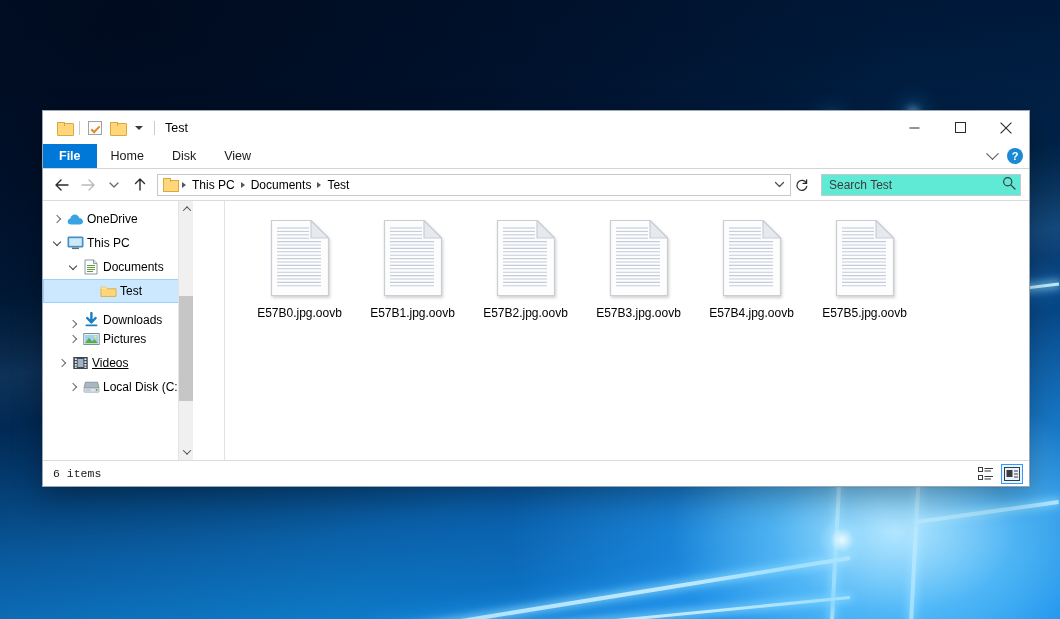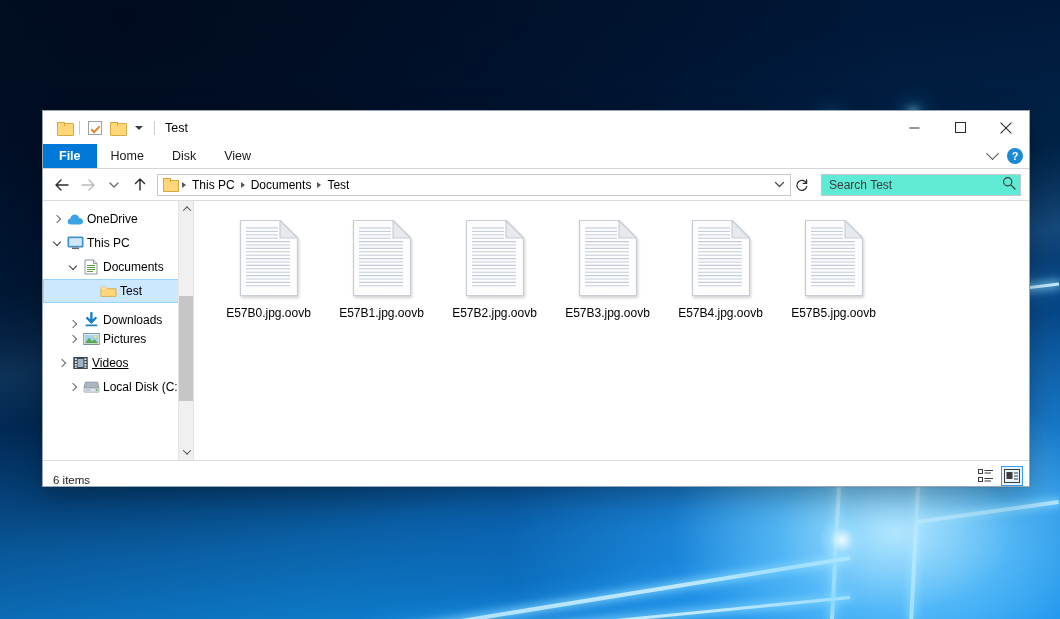--- a/index.html
+++ b/index.html
@@ -172,21 +172,21 @@
     width:22px; height:22px; display:flex; align-items:center; justify-content:center;
     border:1px solid transparent;
   }
   .searchbox {
     width:200px; height:22px; border:1px solid #c6c9cc; background:#5eead4;
     display:flex; align-items:center; padding:0 4px 0 7px; margin-left:8px;
   }
   .search-ph { font-size:12px; color:#3c3c3c; flex:1; }
 
   
-  .body { flex:1; display:flex; min-height:0; border-top:1px solid #dcdcdc; }
+  .body { flex:1; display:flex; min-height:0; border-top:1px solid #dcdcdc;gap:31px; }
 
   .sidebar {
     width:150px; flex:0 0 150px; background:#fff; position:relative;
     padding-top:6px; overflow:hidden;
   }
   .navitem {
     height:24px; display:flex; align-items:center; padding-right:4px; white-space:nowrap;
   }
   .navitem.sel { background:#cce8ff; border:1px solid #99d1ff; height:24px; }
   .twisty {
@@ -235,21 +235,21 @@
     width:62px; height:78px; position:relative; filter:drop-shadow(1px 2px 1.5px rgba(0,0,0,0.18));
   }
   .doc svg { display:block; }
   .filelabel {
     font-size:12px; color:#000; margin-top:9px; white-space:nowrap; text-align:center;
   }
 
   
   .statusbar {
     height:26px; flex:0 0 26px; border-top:1px solid #dcdcdc; background:#fff;
-    display:flex; align-items:flex-end; padding:0 6px 0 10px;
+    display:flex; align-items:center; padding:0 6px 0 10px;font-family:Liberation Mono, monospace;
   }
   .status-text { font-size:11.5px; color:#1a1a1a; }
   .viewbtns { margin-left:auto; display:flex; align-items:center; gap:4px; }
   .vbtn {
     width:22px; height:20px; display:flex; align-items:center; justify-content:center;
     border:1px solid transparent;
   }
   .vbtn.active { border:1px solid #3399ff; background:#e8f4fe; }
 </style>
 </head>

